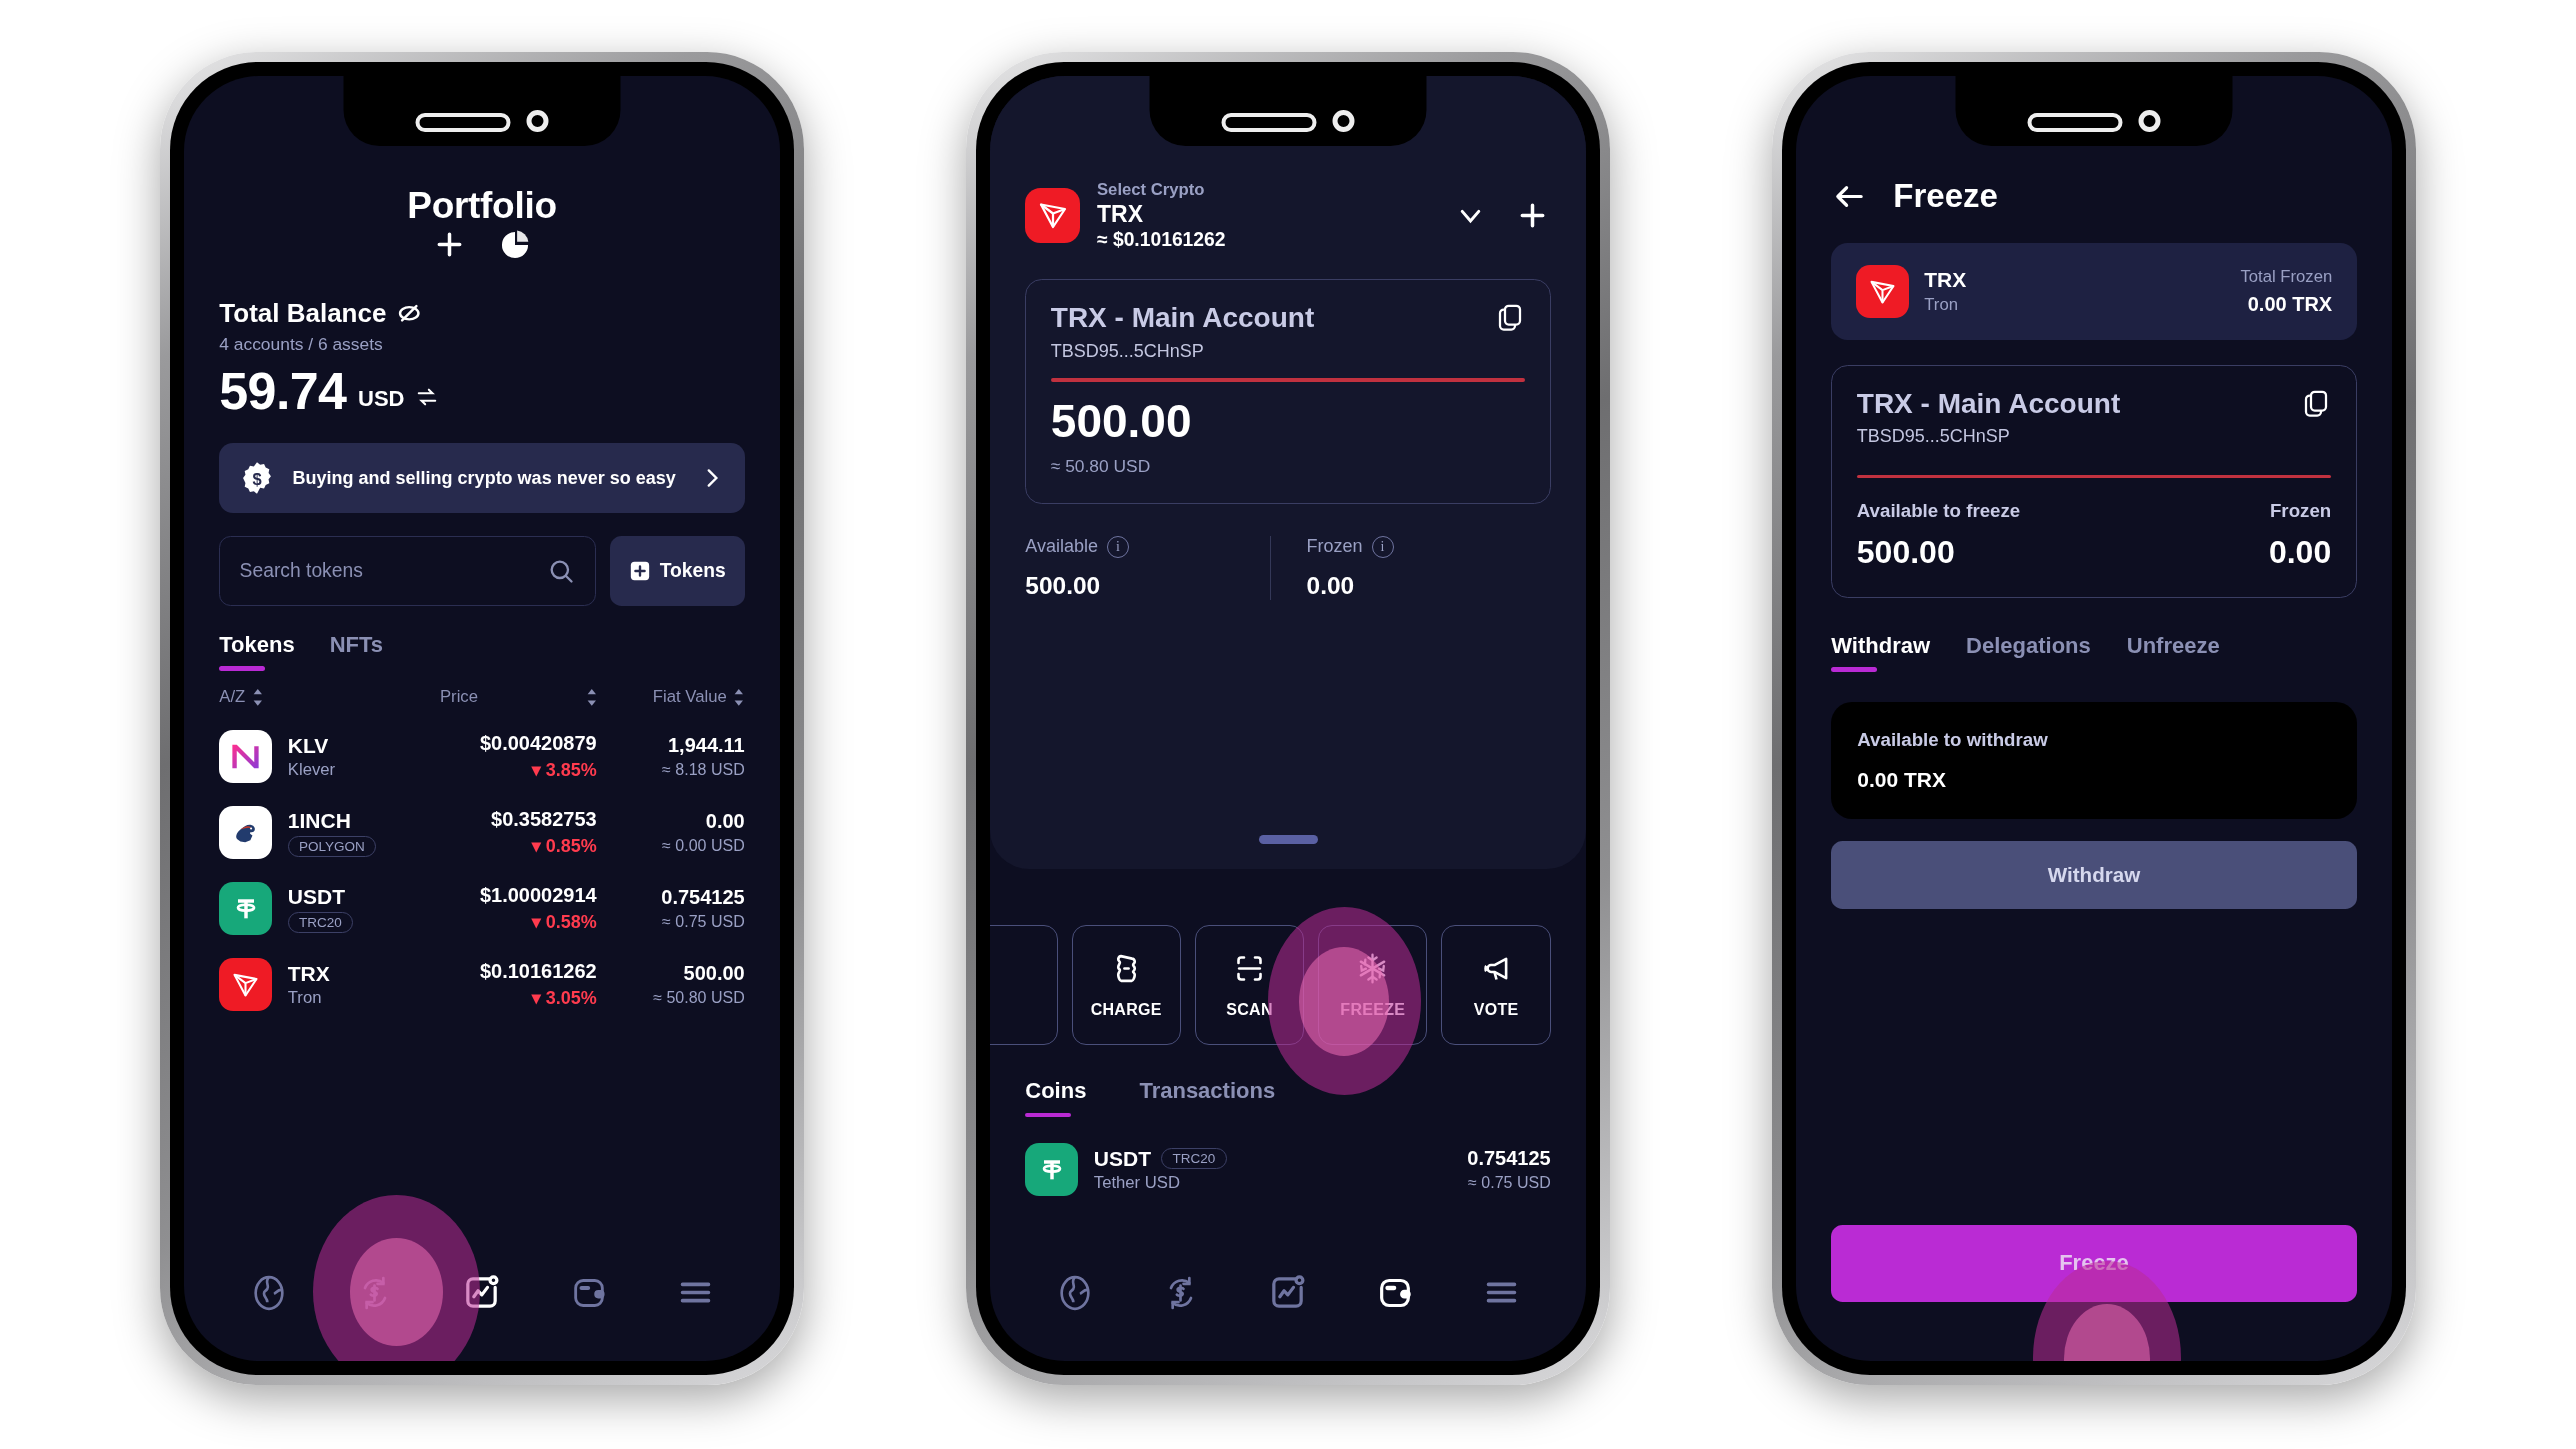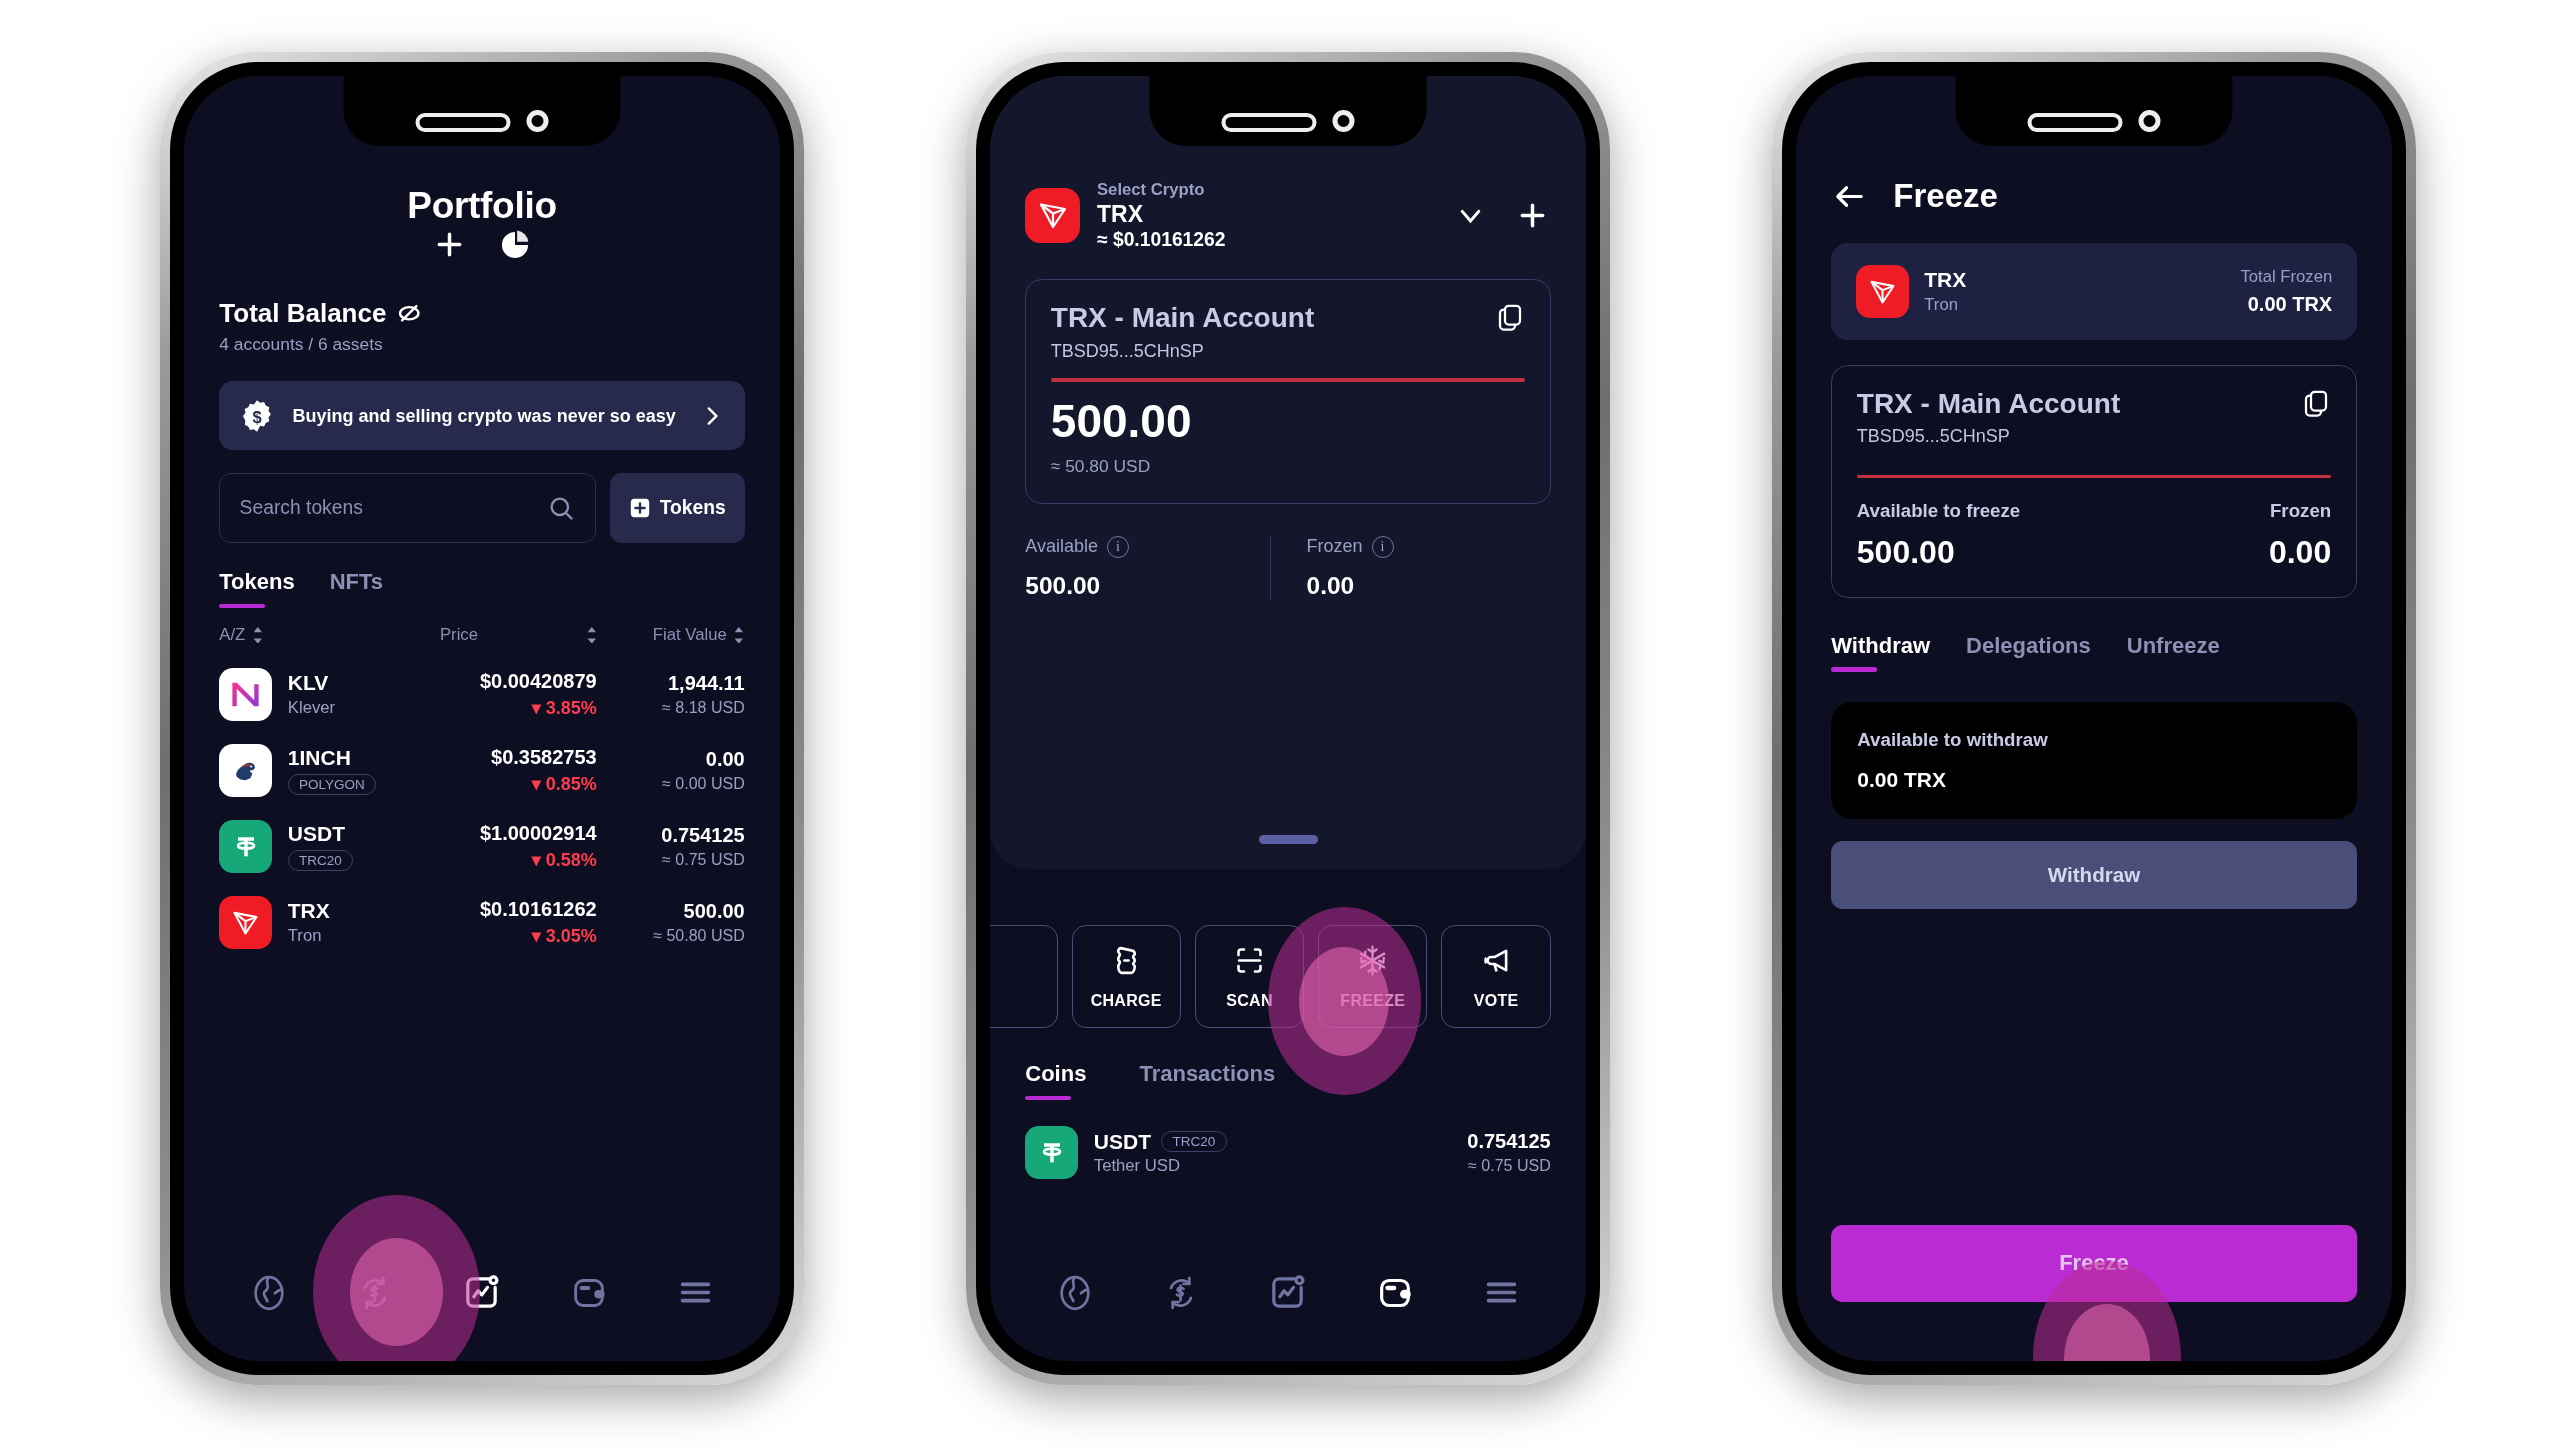--- a/index.html
+++ b/index.html
@@ -131,21 +131,21 @@
   .afrow { display:flex; margin-top:32px; }
   .afcell { flex:1; }
   .afcell.right { padding-left:36px; border-left:1.3px solid #343858; }
   .aflab { display:flex; align-items:center; gap:9px; font-size:18px; color:#9aa0c4; }
   .afval { font-size:24.5px; font-weight:700; color:#fff; margin-top:14px; }
   .info-i { width:22px;height:22px;border-radius:50%;border:1.3px solid #6f74a0;color:#9aa0c4;font-size:14px;display:flex;align-items:center;justify-content:center;font-family:"Liberation Serif",serif;}
   .drag-handle { width:59px;height:9px;border-radius:5.2px;background:#5a60a3;margin:0 auto; }
 
   .actrow { display:flex; gap:14px; margin-top:30px; }
   .actbtn {
-    flex:1; border:1.3px solid #4a4f7a; border-radius:14px; height:103px;
+    flex:1; border:1.3px solid #4a4f7a; border-radius:14px; height:120px;
     display:flex; flex-direction:column; align-items:center; justify-content:center; gap:15.5px;
   }
   .actbtn .lab { font-size:16px; font-weight:700; color:#fff; letter-spacing:0.3px; }
 
   .ct-tabs { display:flex; gap:53px; margin-top:33px; }
   .crow { display:flex; align-items:center; margin-top:26px; }
 
   
   .p3-head { display:flex; align-items:center; gap:26px; margin-top:3.9px; }
   .p3-title { font-size:33px; font-weight:700; color:#fff; }
@@ -215,20 +215,27 @@
 
           <div class="pad">
             <div class="bal-label-row">
               <div class="bal-label">Total Balance</div>
               <svg width="24.5" height="24.5" viewBox="0 0 24 24" fill="none" stroke="#fff" stroke-width="2.4" stroke-linecap="round">
                 <ellipse cx="12" cy="12" rx="9" ry="6"></ellipse>
                   <path d="M19 5 5 19"></path>
               </svg>
             </div>
             <div class="bal-sub">4 accounts / 6 assets</div>
+            <div class="bal-amount-row">
+              <div class="bal-amount">59.74</div>
+              <div class="bal-cur">USD</div>
+              <svg width="22" height="22" viewBox="0 0 24 24" fill="none" stroke="#fff" stroke-width="2.2" stroke-linecap="round" style="margin-bottom:9px">
+                <path d="M3 8h15l-4-4M21 16H6l4 4"></path>
+              </svg>
+            </div>
           </div>
 
           <div class="pad">
             <div class="promo">
               <svg width="36" height="36" viewBox="0 0 24 24" fill="#fff">
                 <path d="M12 1.5l2.1 1.6 2.6-.5 1.1 2.4 2.4 1.1-.5 2.6 1.6 2.1-1.6 2.1.5 2.6-2.4 1.1-1.1 2.4-2.6-.5L12 22.5l-2.1-1.6-2.6.5-1.1-2.4-2.4-1.1.5-2.6L2.7 12l1.6-2.1-.5-2.6 2.4-1.1 1.1-2.4 2.6.5z"></path>
                 <text x="12" y="16.5" font-size="11" font-weight="bold" fill="#272a4d" text-anchor="middle" font-family="Liberation Sans">$</text>
               </svg>
               <div class="promo-txt">Buying and selling crypto was never so easy</div>
               <svg width="26" height="26" viewBox="0 0 24 24" fill="none" stroke="#fff" stroke-width="2.2" stroke-linecap="round">

